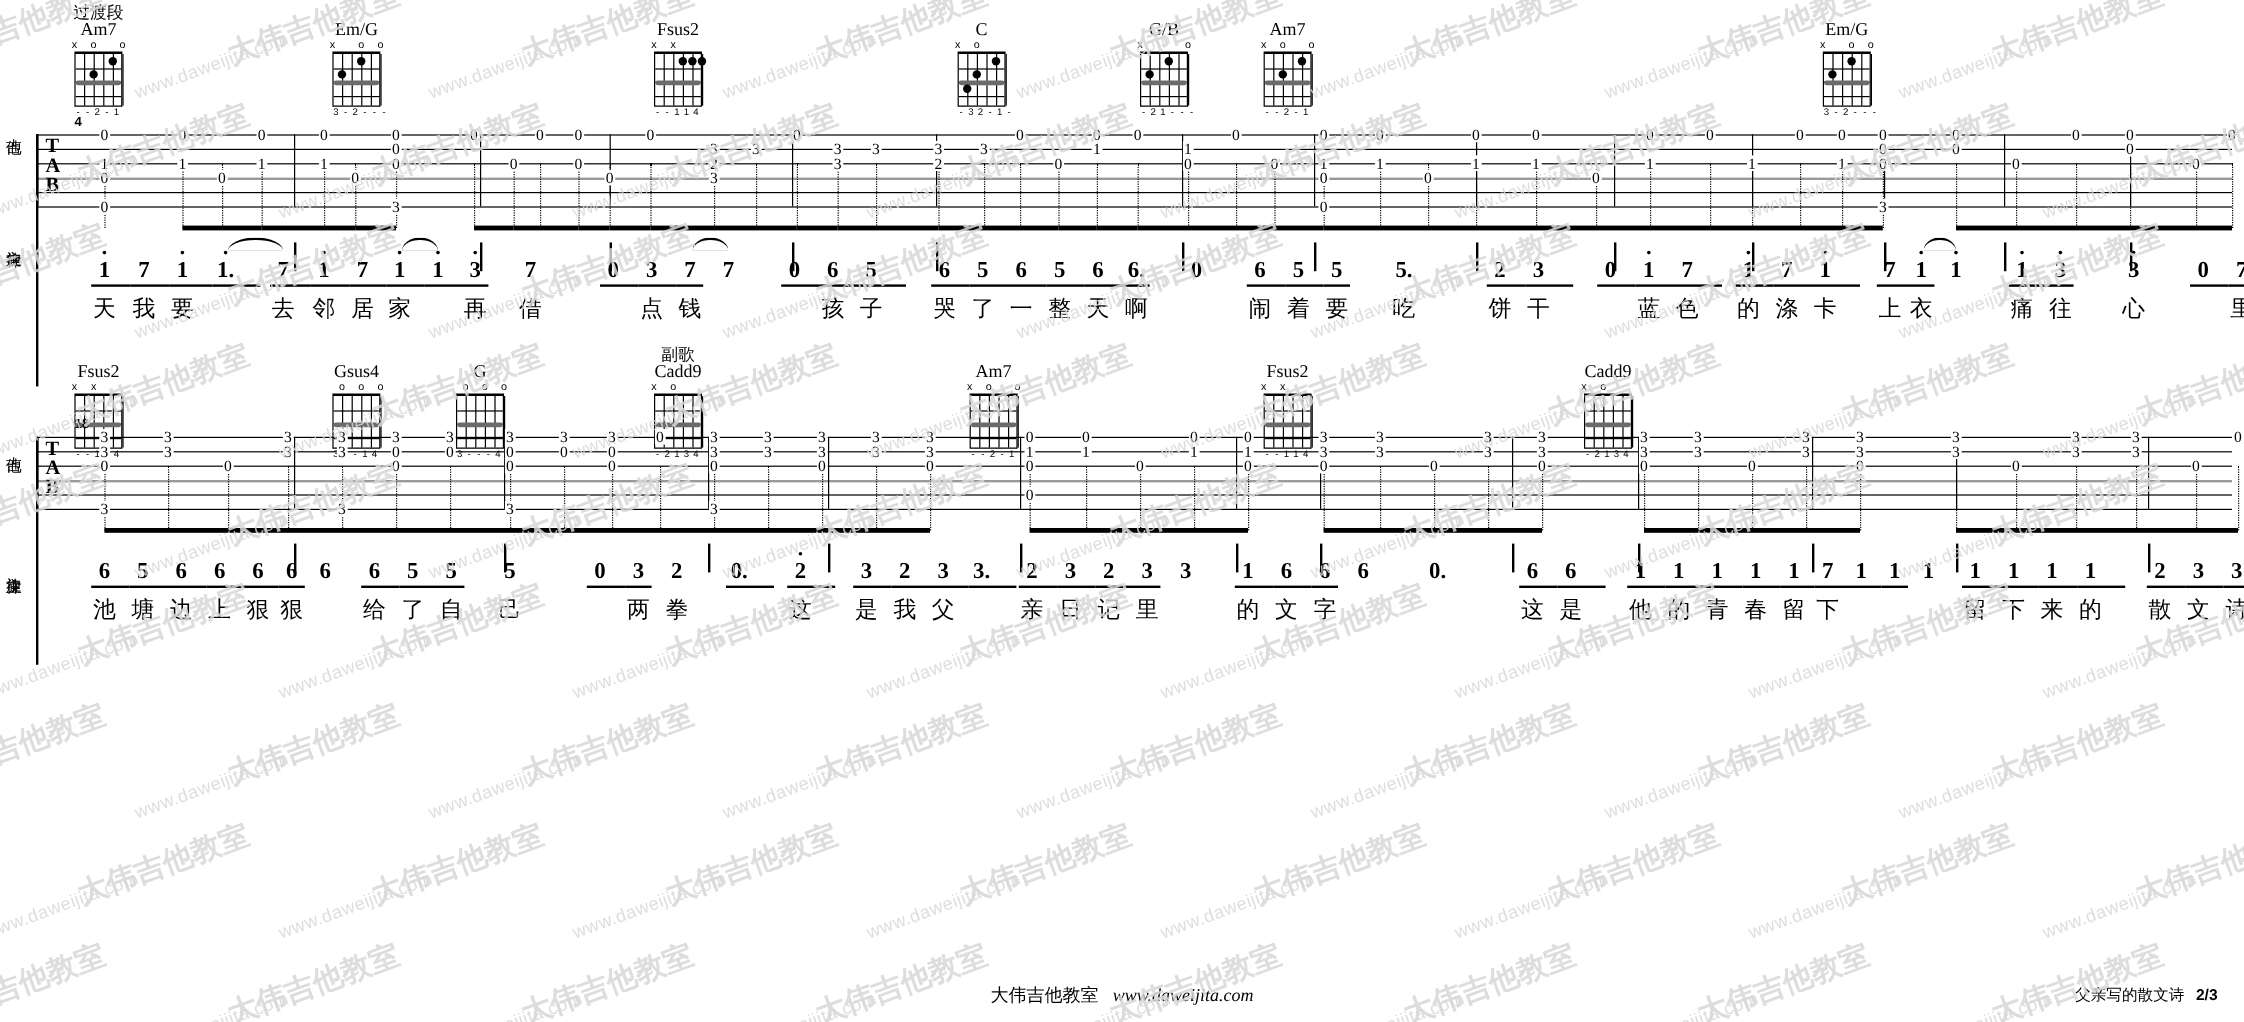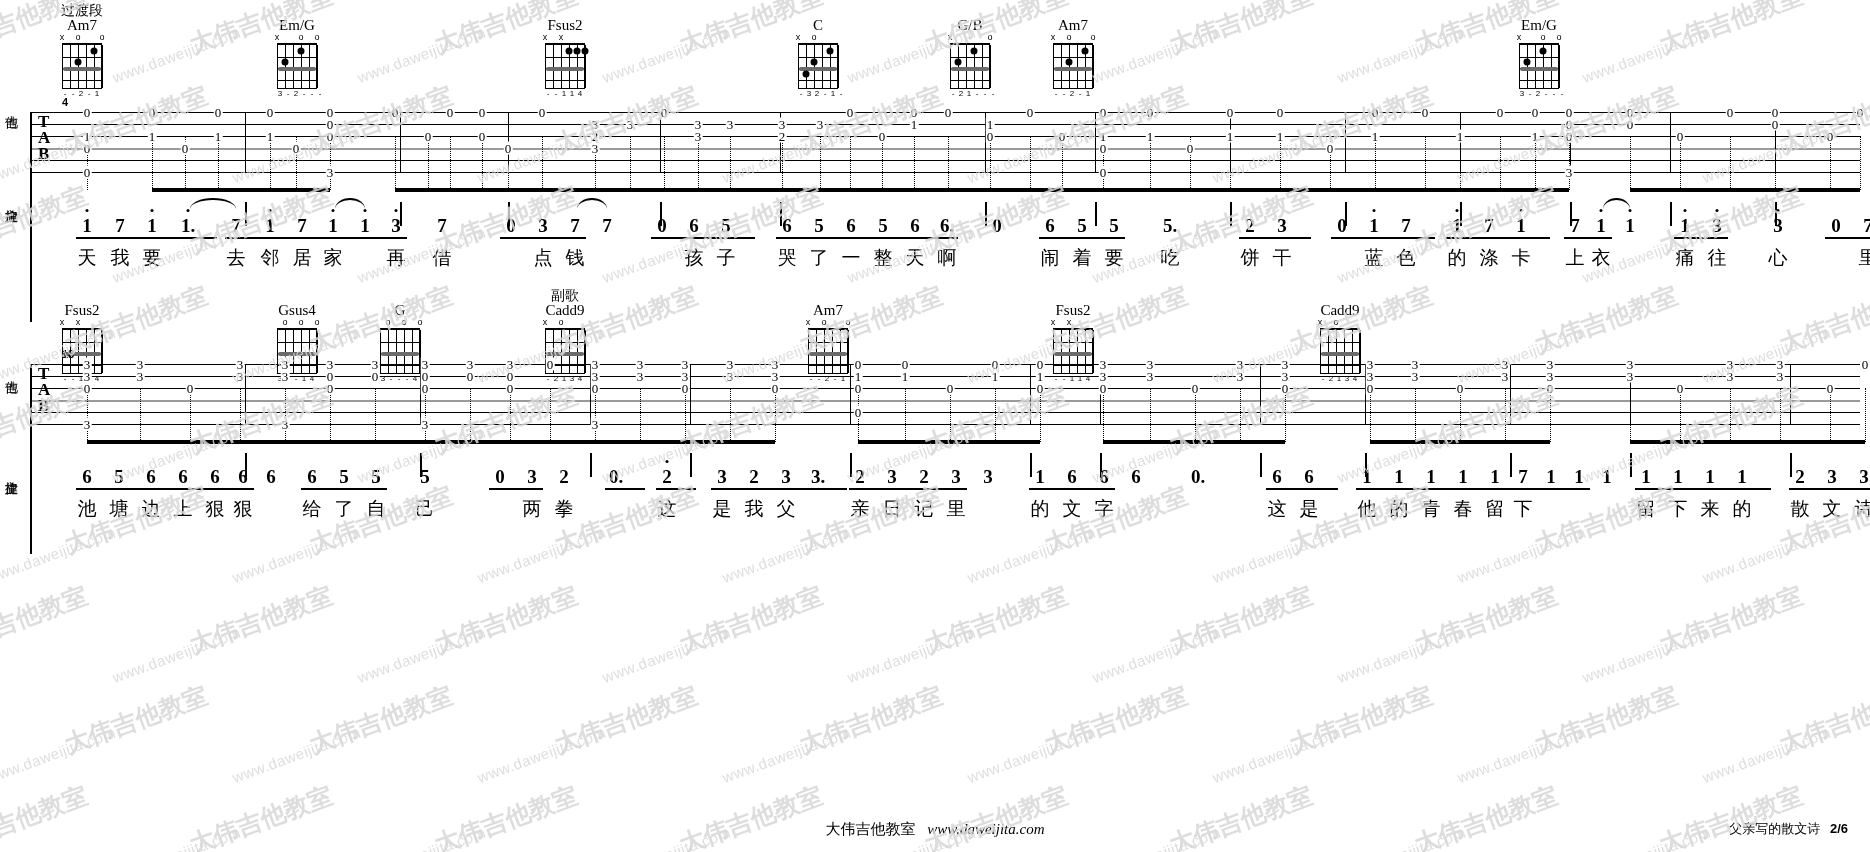--- a/index.html
+++ b/index.html
@@ -1378,17 +1378,17 @@
       </div>
   </div>
 
   <div class="footer">
     <div class="foot-center">
       <span>大伟吉他教室</span>
       <span style="font-style:italic;margin-left:8px;">www.daweijita.com</span>
     </div>
     <div class="foot-right">
       <span>父亲写的散文诗</span>
-      <span class="pg">2/6</span>
+      <span class="pg">2/3</span>
     </div>
   </div>
 
 </div>
 
 </body></html>

